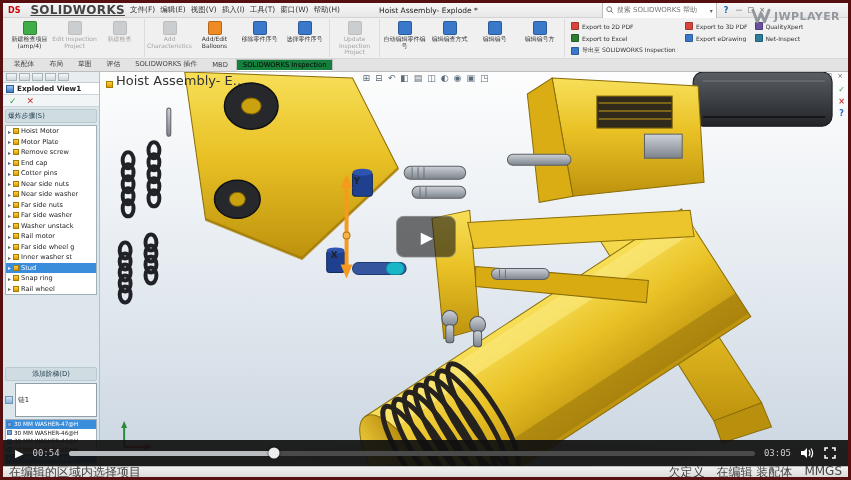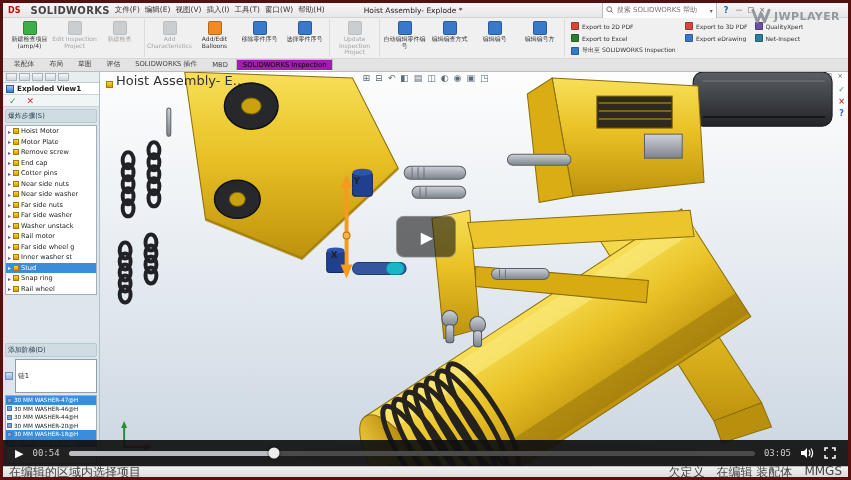--- a/index.html
+++ b/index.html
@@ -7,21 +7,21 @@
     font-family:"DejaVu Sans","Liberation Sans",sans-serif;}
   .stage{position:relative;width:851px;height:480px;border:3px solid #57100f;background:#fff;overflow:hidden;}
   .sw{position:absolute;inset:0;display:flex;flex-direction:column;background:#f0f0f0;}
   .spacer{flex:1;}
 
   
   .titlebar{height:15px;background:linear-gradient(#f7f7f7,#e7e7e7);display:flex;align-items:center;gap:5px;
     padding:0 5px;font-size:7.5px;color:#333;border-bottom:1px solid #d4d4d4;flex:0 0 auto;}
   .logo{display:flex;align-items:center;gap:10px;font-weight:bold;}
   .logo .ds{color:#c00;font-size:8px;}
-  .logo .nm{color:#444;font-size:10px;letter-spacing:.3px;}
+  .logo .nm{color:#444;font-size:12px;letter-spacing:.3px;text-decoration:underline;}
   .menus{display:flex;gap:5px;}
   .menu-item{cursor:default;color:#333;}
   .doctitle{margin-left:34px;font-size:7.5px;color:#222;}
   .search{display:flex;align-items:center;background:#fff;border:1px solid #bdbdbd;height:18px;padding:0 3px;gap:3px;}
   .search input{border:none;outline:none;font-size:7px;width:90px;color:#777;font-family:inherit;background:transparent;}
   .chev{font-size:6px;color:#666;}
   .helpbtn{color:#1266a8;font-weight:bold;font-size:8px;padding:0 2px;}
   .wc{display:flex;gap:5px;margin-right:78px;}
   .wcbtn{font-size:7px;color:#555;cursor:pointer;}
 
@@ -37,21 +37,21 @@
   .exarea{display:flex;gap:7px;padding:3px 4px 0 6px;}
   .excol{display:flex;flex-direction:column;gap:4px;}
   .exrow{display:flex;align-items:center;gap:3px;cursor:pointer;}
   .exicon{width:8px;height:8px;border-radius:1px;border:1px solid rgba(0,0,0,.25);flex:0 0 auto;}
   .exlabel{font-size:6px;color:#333;white-space:nowrap;max-width:96px;overflow:hidden;}
 
   
   .tabrow{height:13px;background:#e3e3e3;display:flex;align-items:flex-end;padding-left:4px;gap:1px;
     border-bottom:1px solid #bdbdbd;flex:0 0 auto;}
   .cmdtab{font-size:6.8px;padding:1px 6px 1px 6px;color:#444;border:1px solid transparent;cursor:pointer;white-space:nowrap;}
-  .cmdtab.active{background:#a21caf;border:1px solid #bdbdbd;border-bottom-color:#fff;color:#000;margin-top:40px;}
+  .cmdtab.active{background:#15803d;border:1px solid #bdbdbd;border-bottom-color:#fff;color:#000;margin-top:40px;}
 
   
   .main{position:relative;flex:1;overflow:hidden;}
   .viewport{position:absolute;inset:0;background:linear-gradient(180deg,#fdfdfd 0%,#edf1f5 35%,#cbd6e1 100%);}
   .model{position:absolute;inset:0;width:100%;height:100%;}
   .vp-doctab{position:absolute;left:103px;top:1px;display:flex;align-items:flex-end;gap:3px;font-size:13px;color:#333;}
   .tico2{width:7px;height:7px;background:linear-gradient(#ffd24a,#d99b00);border:1px solid #a67c00;}
   .vp-toolbar{position:absolute;left:50%;top:1px;transform:translateX(-50%);display:flex;gap:5px;}
   .vtic{font-size:9px;color:#5a6b7a;cursor:pointer;line-height:10px;}
   .vp-wc{position:absolute;right:5px;top:0;display:flex;gap:5px;}
@@ -66,21 +66,21 @@
   .ptab{width:11px;height:8px;background:linear-gradient(#f5f8f9,#cfd8dc);border:1px solid #a8b4ba;cursor:pointer;}
   .pmtitle{height:12px;display:flex;align-items:center;gap:3px;padding:0 3px;background:#fff;
     font-weight:bold;font-size:7.2px;color:#222;border-bottom:1px solid #ccd5d9;flex:0 0 auto;}
   .pmicon{width:8px;height:8px;background:linear-gradient(#9ec7ef,#3a78c9);border:1px solid #2b5a97;flex:0 0 auto;}
   .okrow{height:12px;display:flex;align-items:center;gap:10px;padding:0 6px;background:#f2f5f6;
     border-bottom:1px solid #ccd5d9;flex:0 0 auto;}
   .okbtn{color:#2e9e3f;font-weight:bold;font-size:9px;cursor:pointer;}
   .cancelbtn{color:#cc3333;font-weight:bold;font-size:9px;cursor:pointer;}
   .pmbody{flex:1;padding:2px;display:flex;flex-direction:column;gap:2px;overflow:hidden;}
   .grouplabel{font-size:6.8px;color:#1c3a4a;padding:1px 2px;background:#cfdce2;border:1px solid #b9c9d0;border-radius:2px;flex:0 0 auto;}
-  .grouplabel.add{margin-top:46px;}
+  .grouplabel.add{margin-top:70px;text-align:center;}
   .tlist{background:#fff;border:1px solid #9fb0b8;height:170px;overflow:hidden;flex:0 0 auto;}
   .titem{display:flex;align-items:center;gap:2px;height:10.5px;padding:0 2px;color:#222;white-space:nowrap;cursor:pointer;}
   .titem.sel{background:#3a8ddb;color:#fff;}
   .tarrow{font-size:6px;color:#667;flex:0 0 auto;}
   .titem.sel .tarrow{color:#eef;}
   .tico{width:6px;height:6px;background:linear-gradient(#ffd24a,#d99b00);border:1px solid #a67c00;flex:0 0 auto;}
   .tlabel{font-size:6.6px;overflow:hidden;}
   .chainrow{display:flex;align-items:center;gap:2px;flex:0 0 auto;}
   .chainicon{width:8px;height:8px;background:linear-gradient(#cfe2f3,#8db4d8);border:1px solid #6d93b5;flex:0 0 auto;}
   .chaininput{flex:1;height:24px;font-size:6.8px;border:1px solid #8fa0a8;background:#fff;padding:16px 2px;

